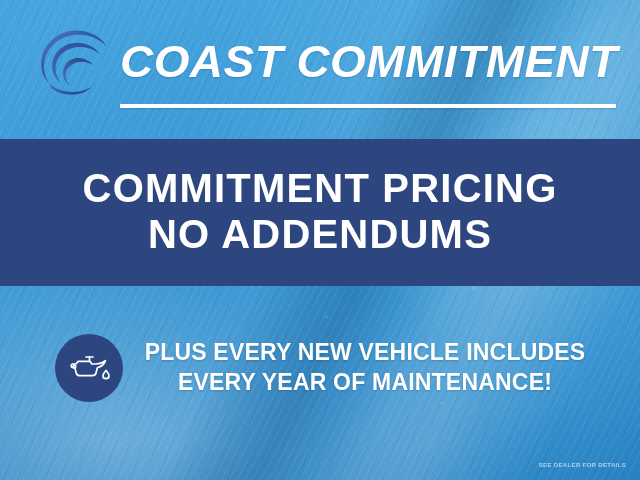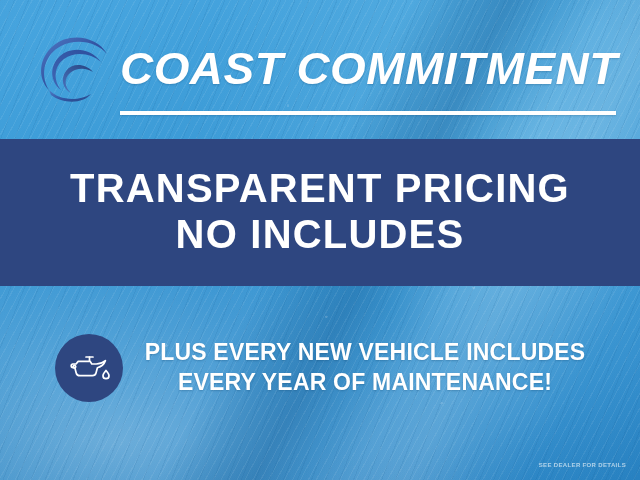--- a/index.html
+++ b/index.html
@@ -92,21 +92,21 @@
   }
 
   
   .bg-vignette {
     background:radial-gradient(ellipse 110% 95% at 50% 42%,
       rgba(0,0,0,0) 55%, rgba(10,70,115,0.14) 100%);
   }
 
   
   #header {
-    position:absolute; left:0; top:12px;
+    position:absolute; left:0; top:5px;
     width:640px; height:166px;
   }
 
   #logo-mark {
     position:absolute; left:33px; top:20px;
     width:82px; height:72px;
   }
   #logo-mark svg { display:block; width:100%; height:100%; }
 
   #headline {
@@ -248,22 +248,22 @@
         <path d="M16,58 C26,68 44,70 58,62 C50,72 30,72 18,63 Z" fill="url(#wv1)" opacity=".92"></path>
       </svg>
     </div>
 
     <div id="headline">COAST COMMITMENT</div>
 
     <div id="header-rule"></div>
   </div>
 
   <div id="pricing-band">
-    <div class="band-line">TRANSPARENT PRICING</div>
-    <div class="band-line">NO INCLUDES</div>
+    <div class="band-line">COMMITMENT PRICING</div>
+    <div class="band-line">NO ADDENDUMS</div>
   </div>
 
   <div id="promo">
 
     <div id="oil-badge">
       <svg viewBox="0 0 46 34" xmlns="http://www.w3.org/2000/svg" fill="none" stroke="#ffffff" stroke-width="1.7" stroke-linecap="round" stroke-linejoin="round">
 
         <path d="M20 6 h7"></path>
         <path d="M23.5 6 v4"></path>
 

